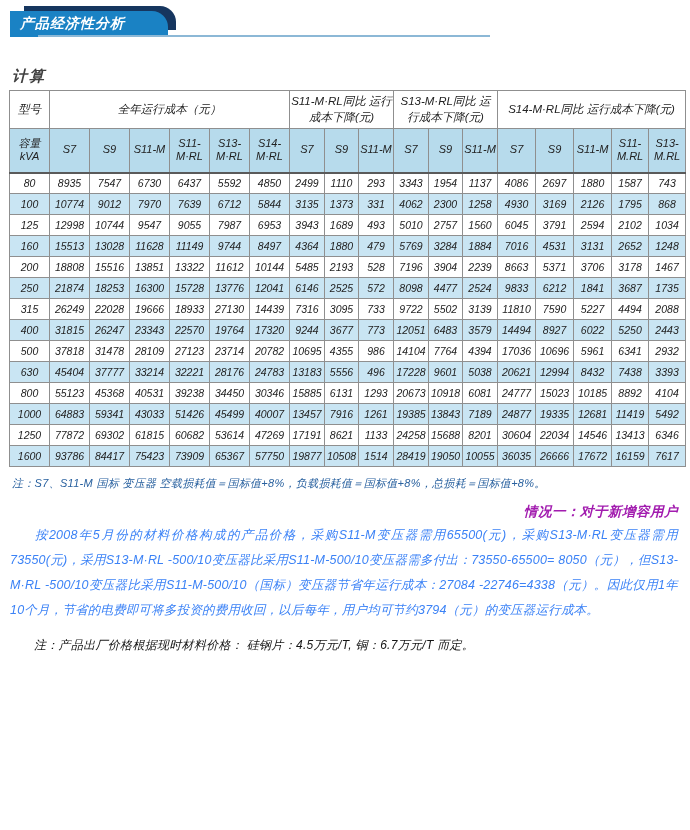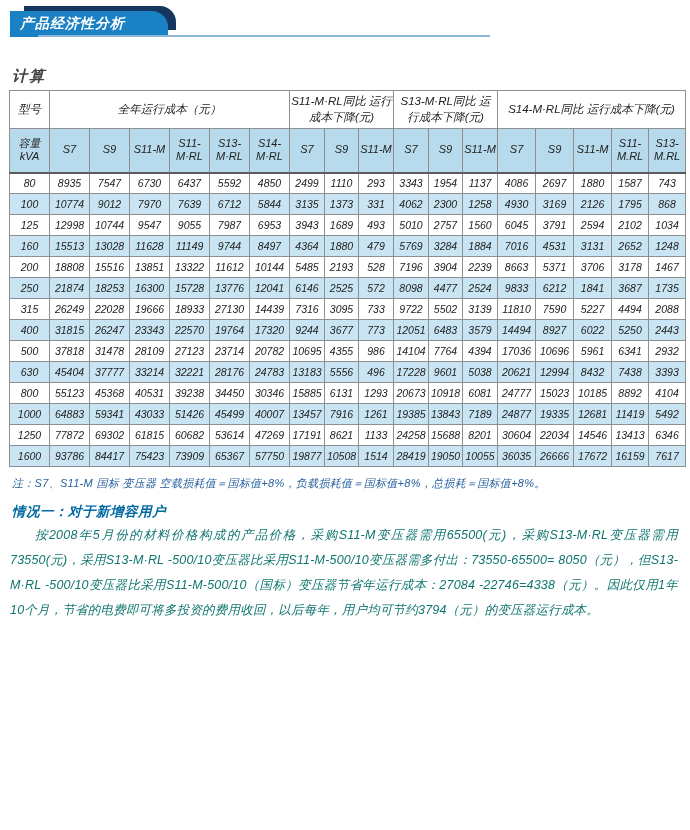--- a/index.html
+++ b/index.html
@@ -73,27 +73,27 @@
   }
   tbody td { height: 21px; font-size: 10.5px; background: #ffffff; }
   tbody tr.alt td { background: #c9e5f3; }
 
   
   .table-note {
     margin: 9px 0 12px 12px;
     font-size: 11px; color: #29619f; letter-spacing: 0.3px;
   }
   .case-heading {
-    font-size: 13.5px; font-weight: bold; color: #0369a1;
-    margin: 10px 12px 2px 12px; letter-spacing: 0.5px;
+    font-size: 13.5px; font-weight: bold; color: #a21caf;
+    margin: 10px 12px 2px 12px; letter-spacing: 0.5px; text-align: right;
   }
   .para {
     width: 668px;
     margin: 2px 1px 0 10px;
-    font-size: 12.5px; color: #0f766e;
+    font-size: 12.5px; color: #3b82f6;
     line-height: 25px;
     text-align: justify;
     letter-spacing: 0.2px;
   }
   .para.indent { text-indent: 2em; }
   .bottom-note {
     margin: 14px 0 0 10px;
     text-indent: 2em;
     font-size: 12px; color: #151515; letter-spacing: 0.3px;
   }
@@ -447,14 +447,15 @@
       </tbody>
   </table>
 
   <div class="table-note">注：S7、S11-M 国标 变压器 空载损耗值＝国标值+8%，负载损耗值＝国标值+8%，总损耗＝国标值+8%。</div>
 
 
   <div class="case-heading">情况一：对于新增容用户</div>
   <div class="para indent">按2008年5月份的材料价格构成的产品价格，采购S11-M变压器需用65500(元)，采购S13-M·RL变压器需用73550(元)，采用S13-M·RL -500/10变压器比采用S11-M-500/10变压器需多付出：73550-65500= 8050（元），但S13-M·RL -500/10变压器比采用S11-M-500/10（国标）变压器节省年运行成本：27084 -22746=4338（元）。因此仅用1年10个月，节省的电费即可将多投资的费用收回，以后每年，用户均可节约3794（元）的变压器运行成本。</div>
 
 
+  <div class="bottom-note">注：产品出厂价格根据现时材料价格：  硅钢片：4.5万元/T, 铜：6.7万元/T 而定。</div>
 
 </div>
 
 </body></html>

